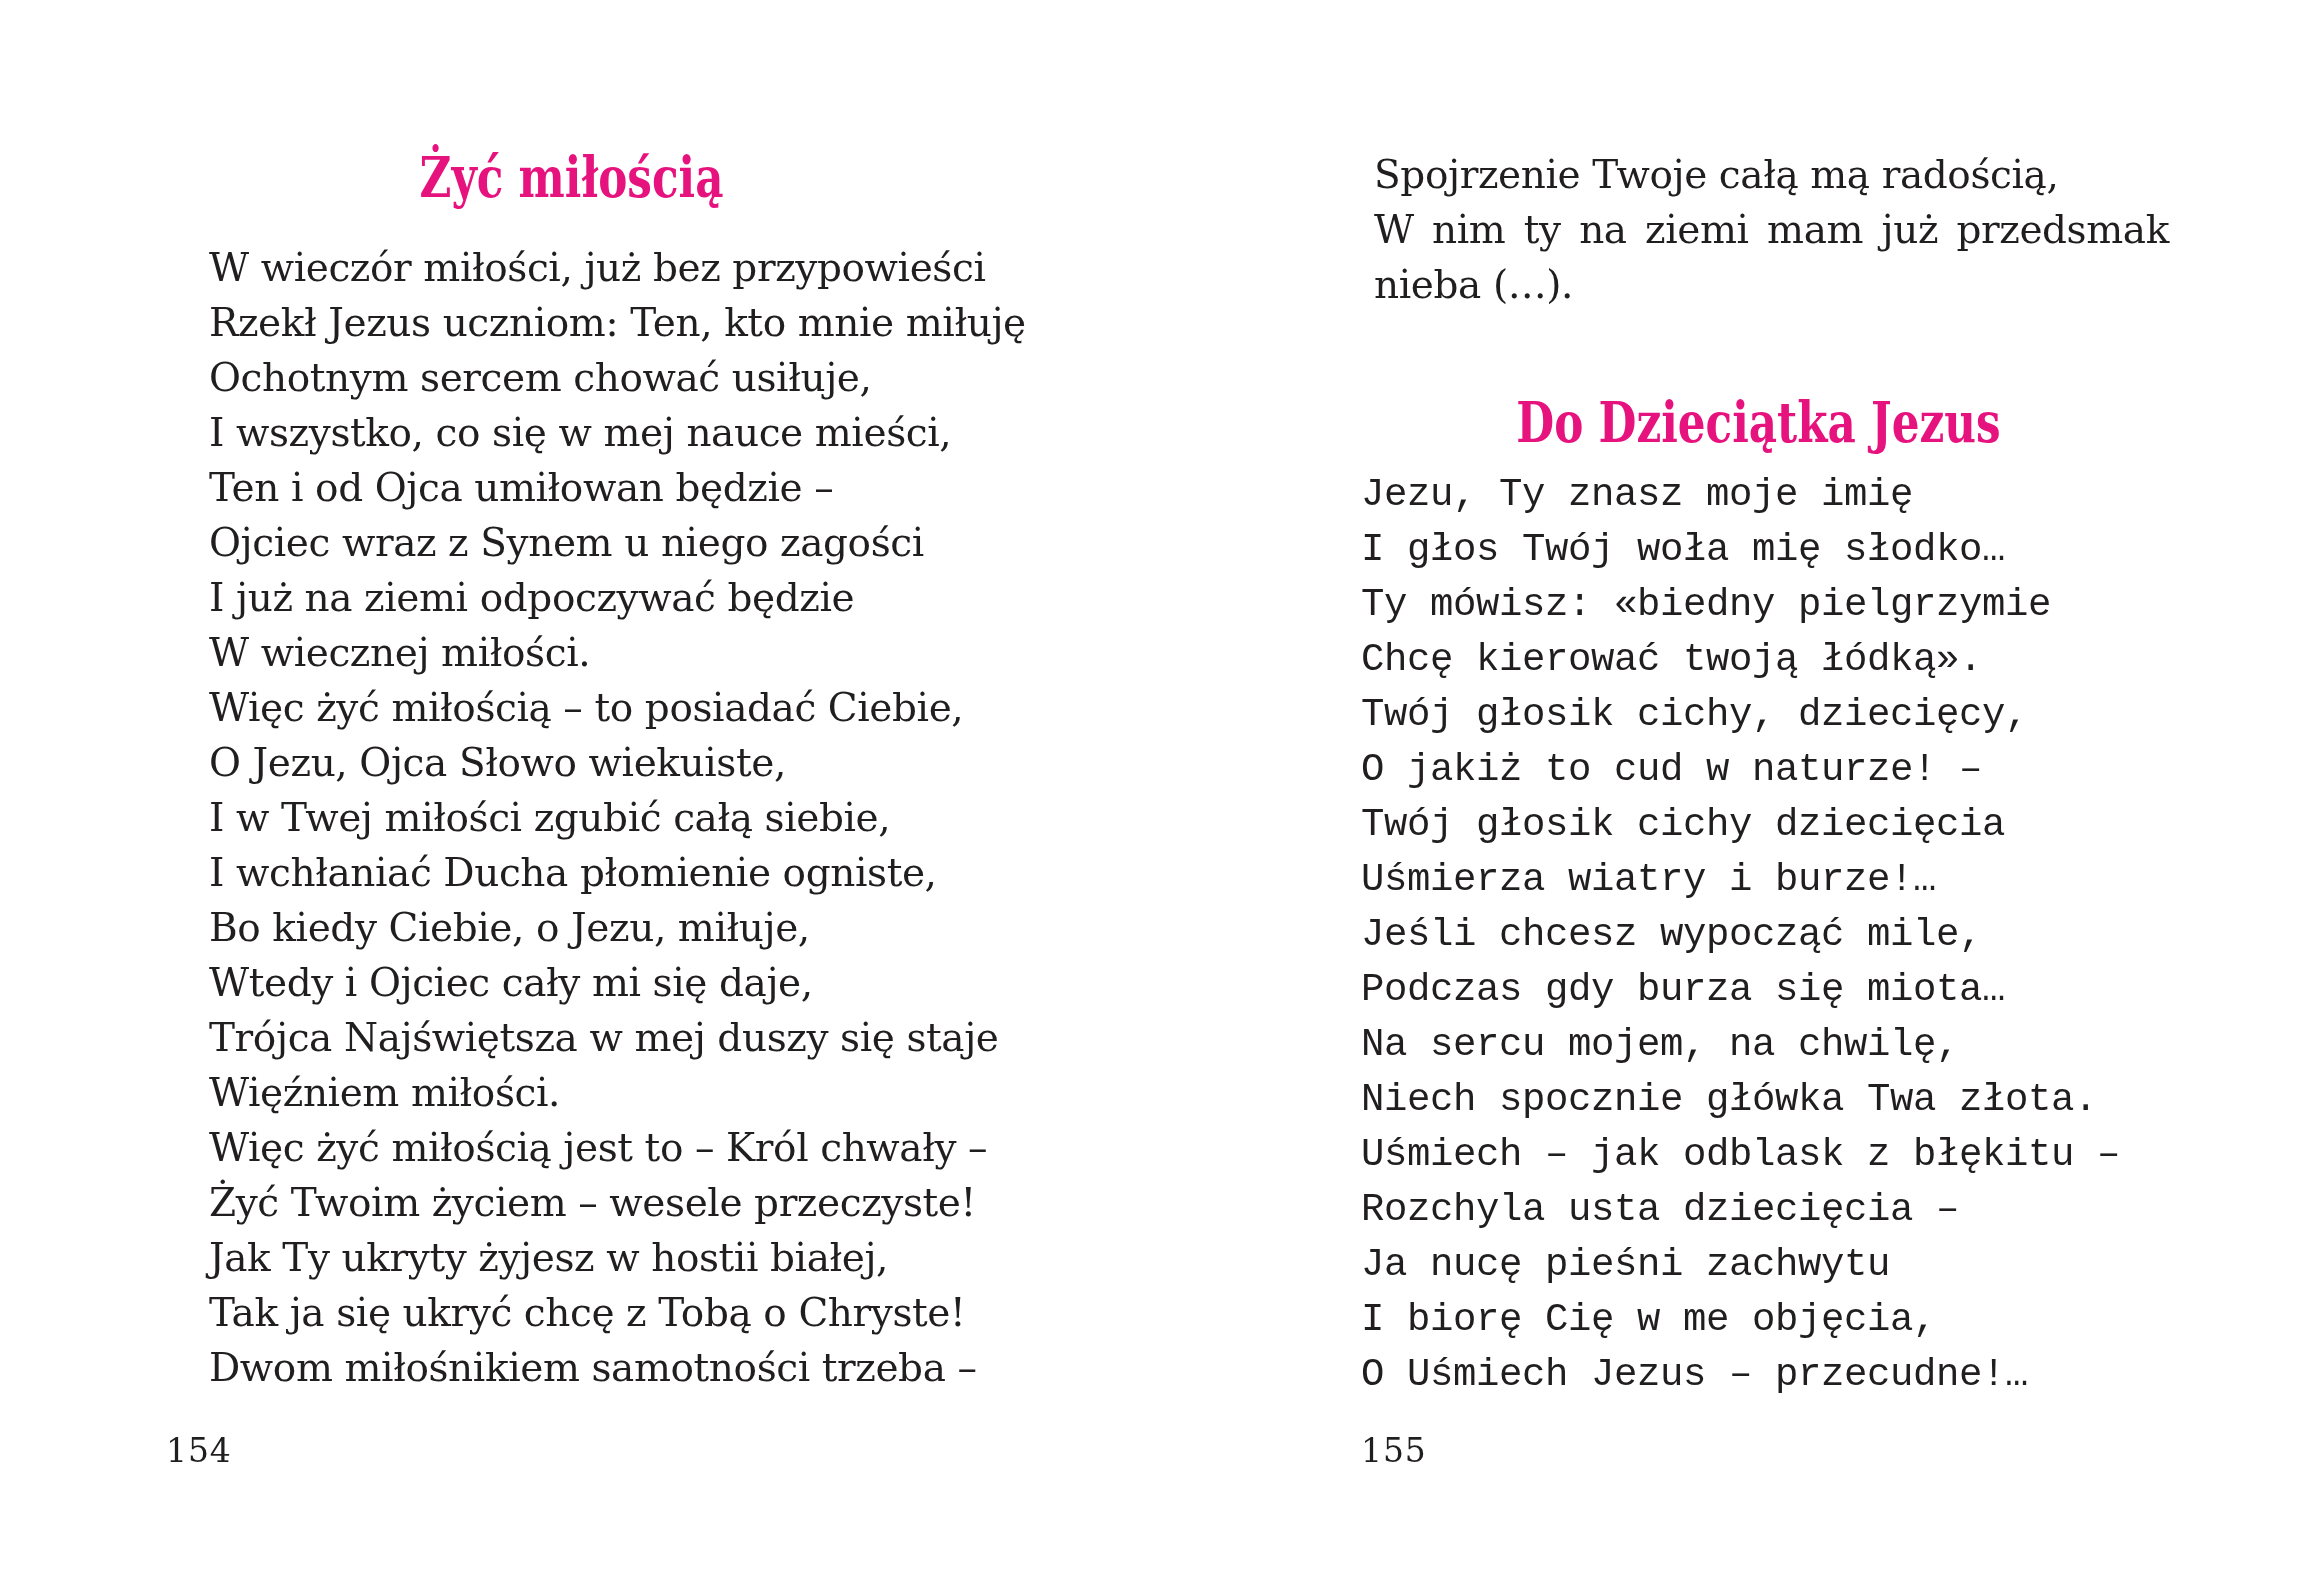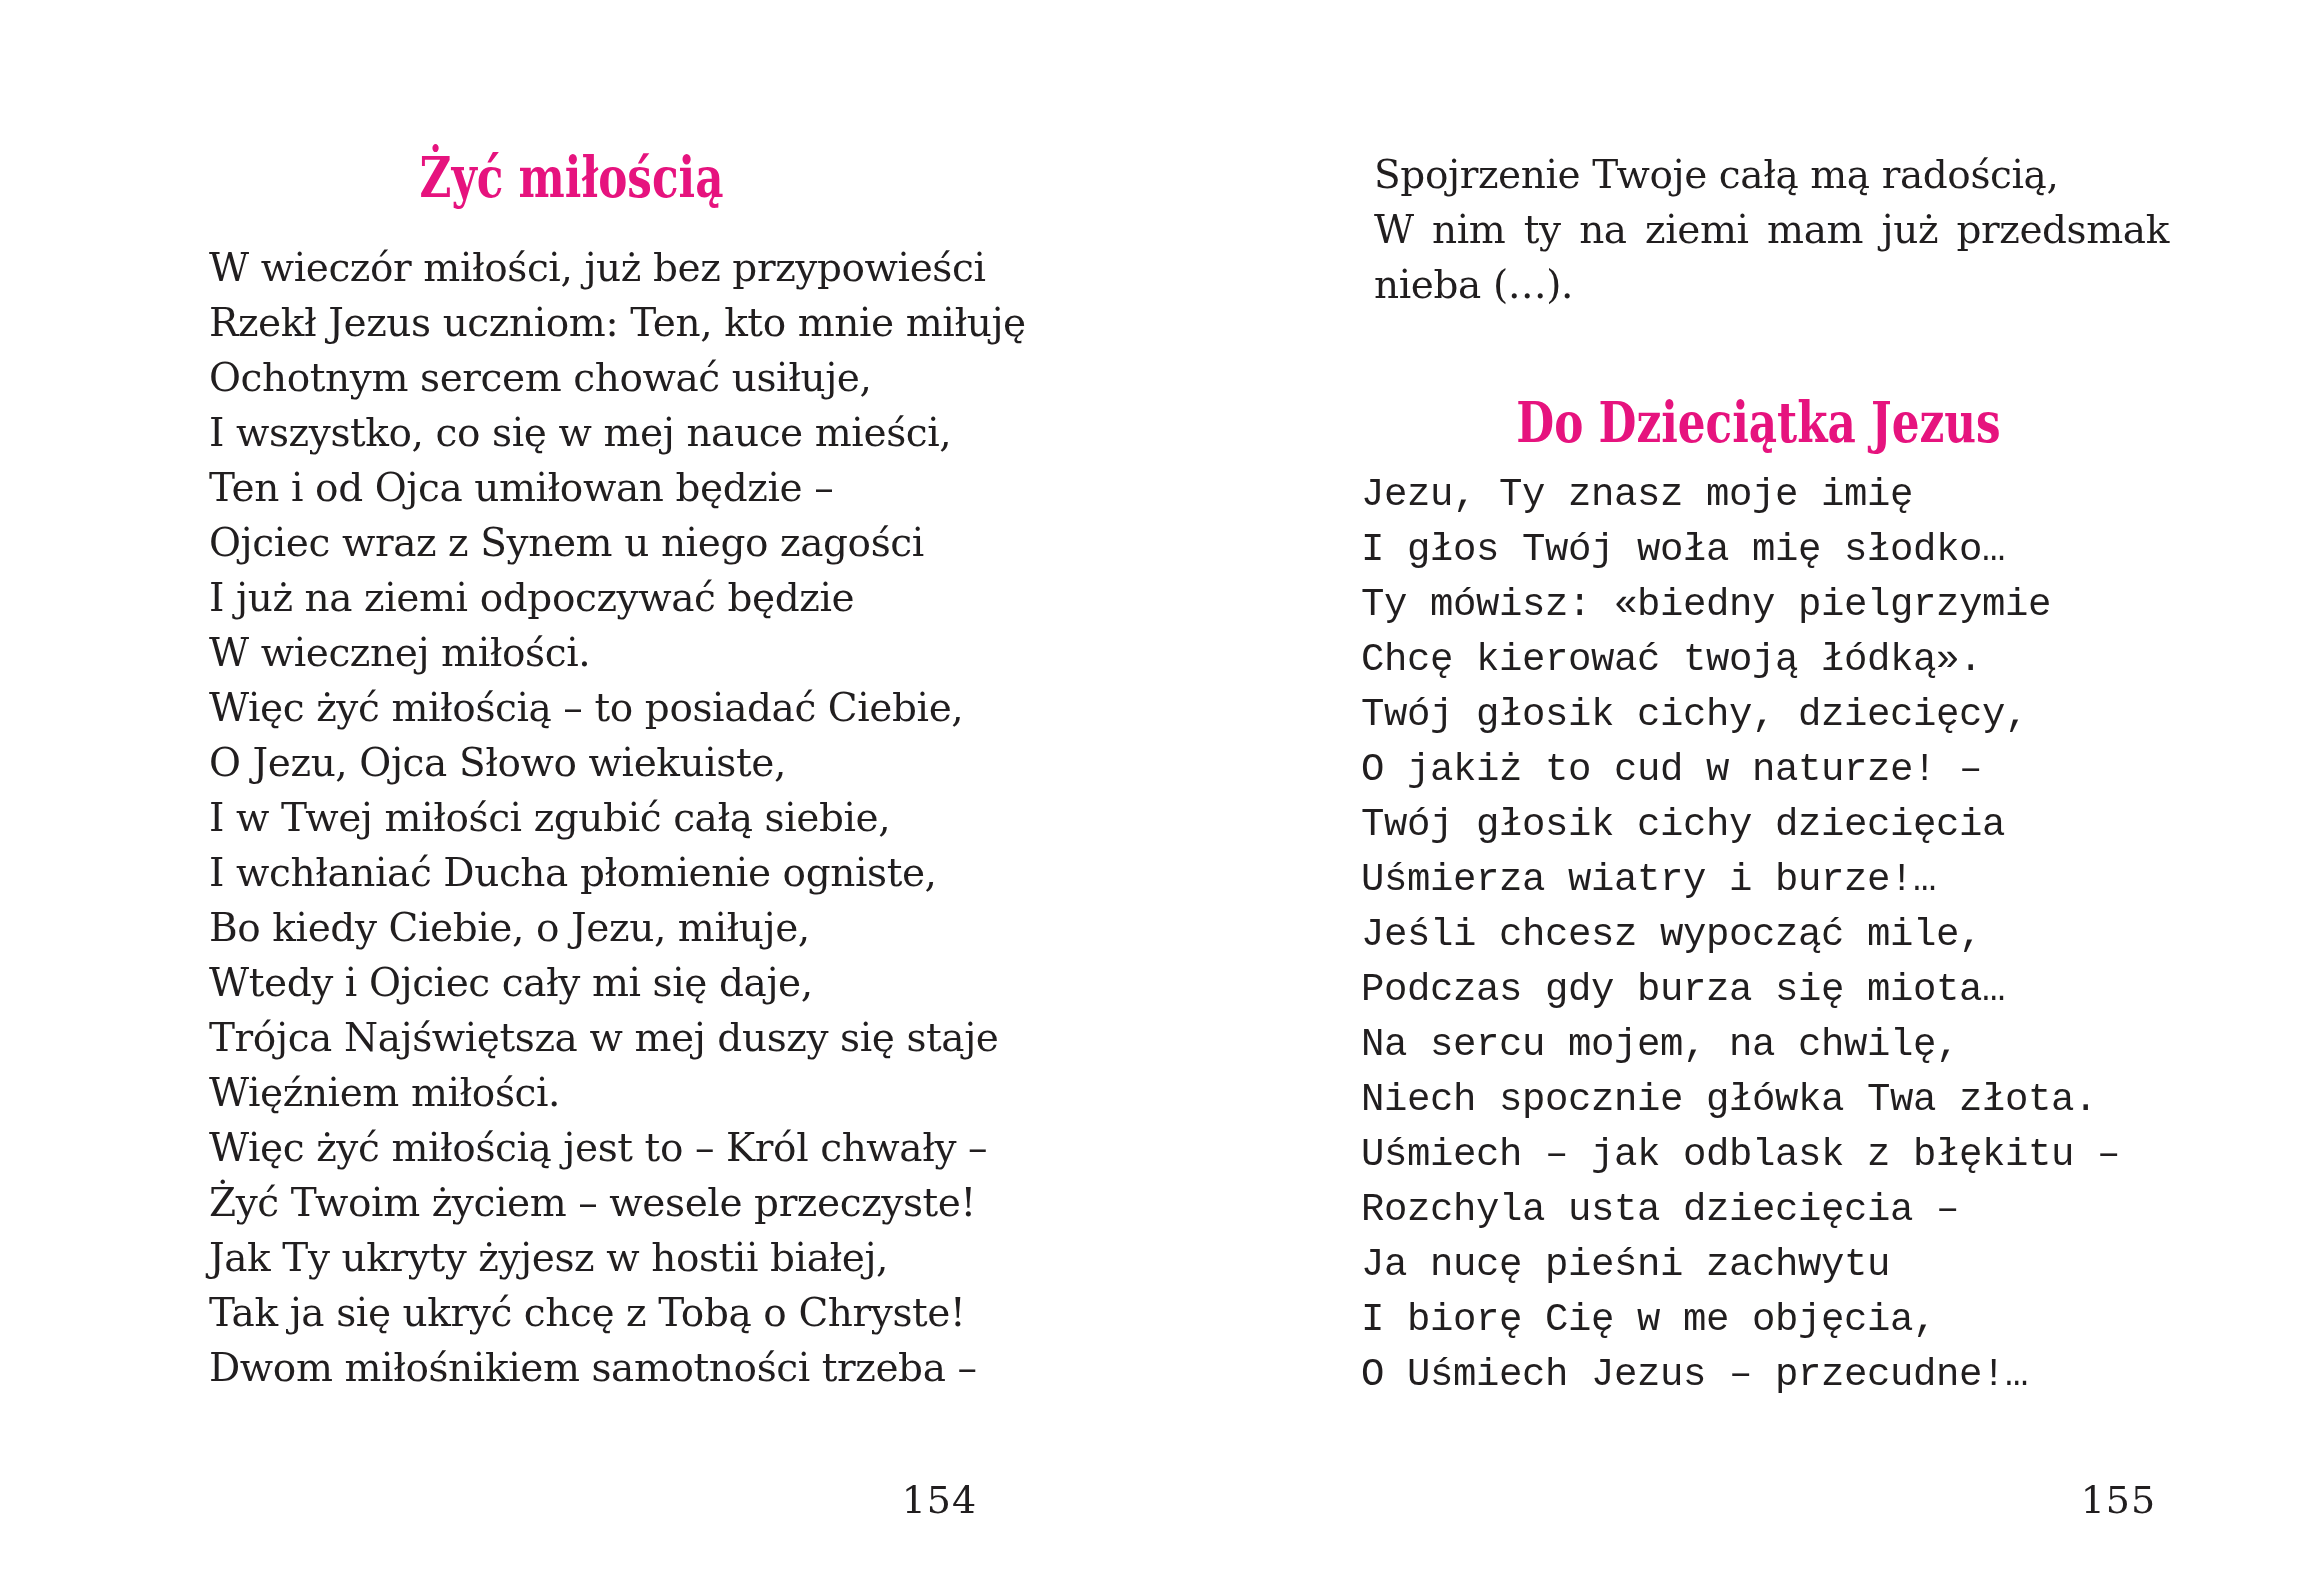--- a/index.html
+++ b/index.html
@@ -48,23 +48,23 @@
 
   .line{white-space:nowrap;}
   .line.justify{
     display:flex;
     justify-content:space-between;
     white-space:normal;
   }
 
   .page-number{
     position:absolute;
-    top:1481px;
-    text-align:right;
-    font-size:38px;
+    top:1431px;
+    text-align:left;
+    font-size:33px;
     line-height:39px;
     letter-spacing:0.9px;
   }
   .page-left .page-number{left:166px;width:811px;}
   .page-right .page-number{left:202px;width:795px;}
 </style>
 </head>
 <body>
 
 <div class="spread">

